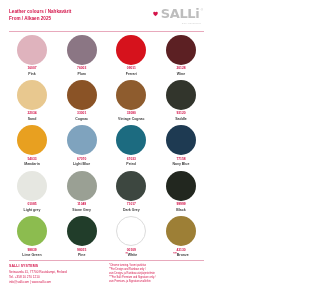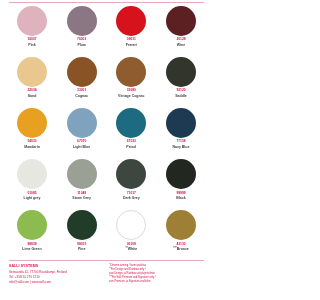--- a/index.html
+++ b/index.html
@@ -143,20 +143,36 @@
     text-align:left;
     width:95px;
   }
   .notes div{white-space:nowrap;}
 </style>
 </head>
 <body>
 
 <div class="page">
 
+  <div class="header">
+    <div class="title-block">
+      <div>Leather colours / Nahkavärit</div>
+      <div>From / Alkaen 2025</div>
+    </div>
+    <div class="logo">
+      <span class="heart">
+        <svg viewBox="0 0 24 24" xmlns="http://www.w3.org/2000/svg">
+          <path d="M12 21s-8-5.2-8-10.6A4.6 4.6 0 0 1 12 7.4 4.6 4.6 0 0 1 20 10.4C20 15.8 12 21 12 21z" fill="#d4144a"></path>
+        </svg>
+      </span>
+      <span class="wordmark">SALLi</span>
+      <span class="logo-sup">®</span>
+      <span class="logo-tag">Salli ergonomics</span>
+    </div>
+  </div>
 
   <div class="rule"></div>
 
   <div class="grid">
 
     <div class="row">
       <div class="cell">
         <div class="dot" style="background:#dfb3bd;"></div>
         <div class="code">16007</div>
         <div class="name">Pink</div>

